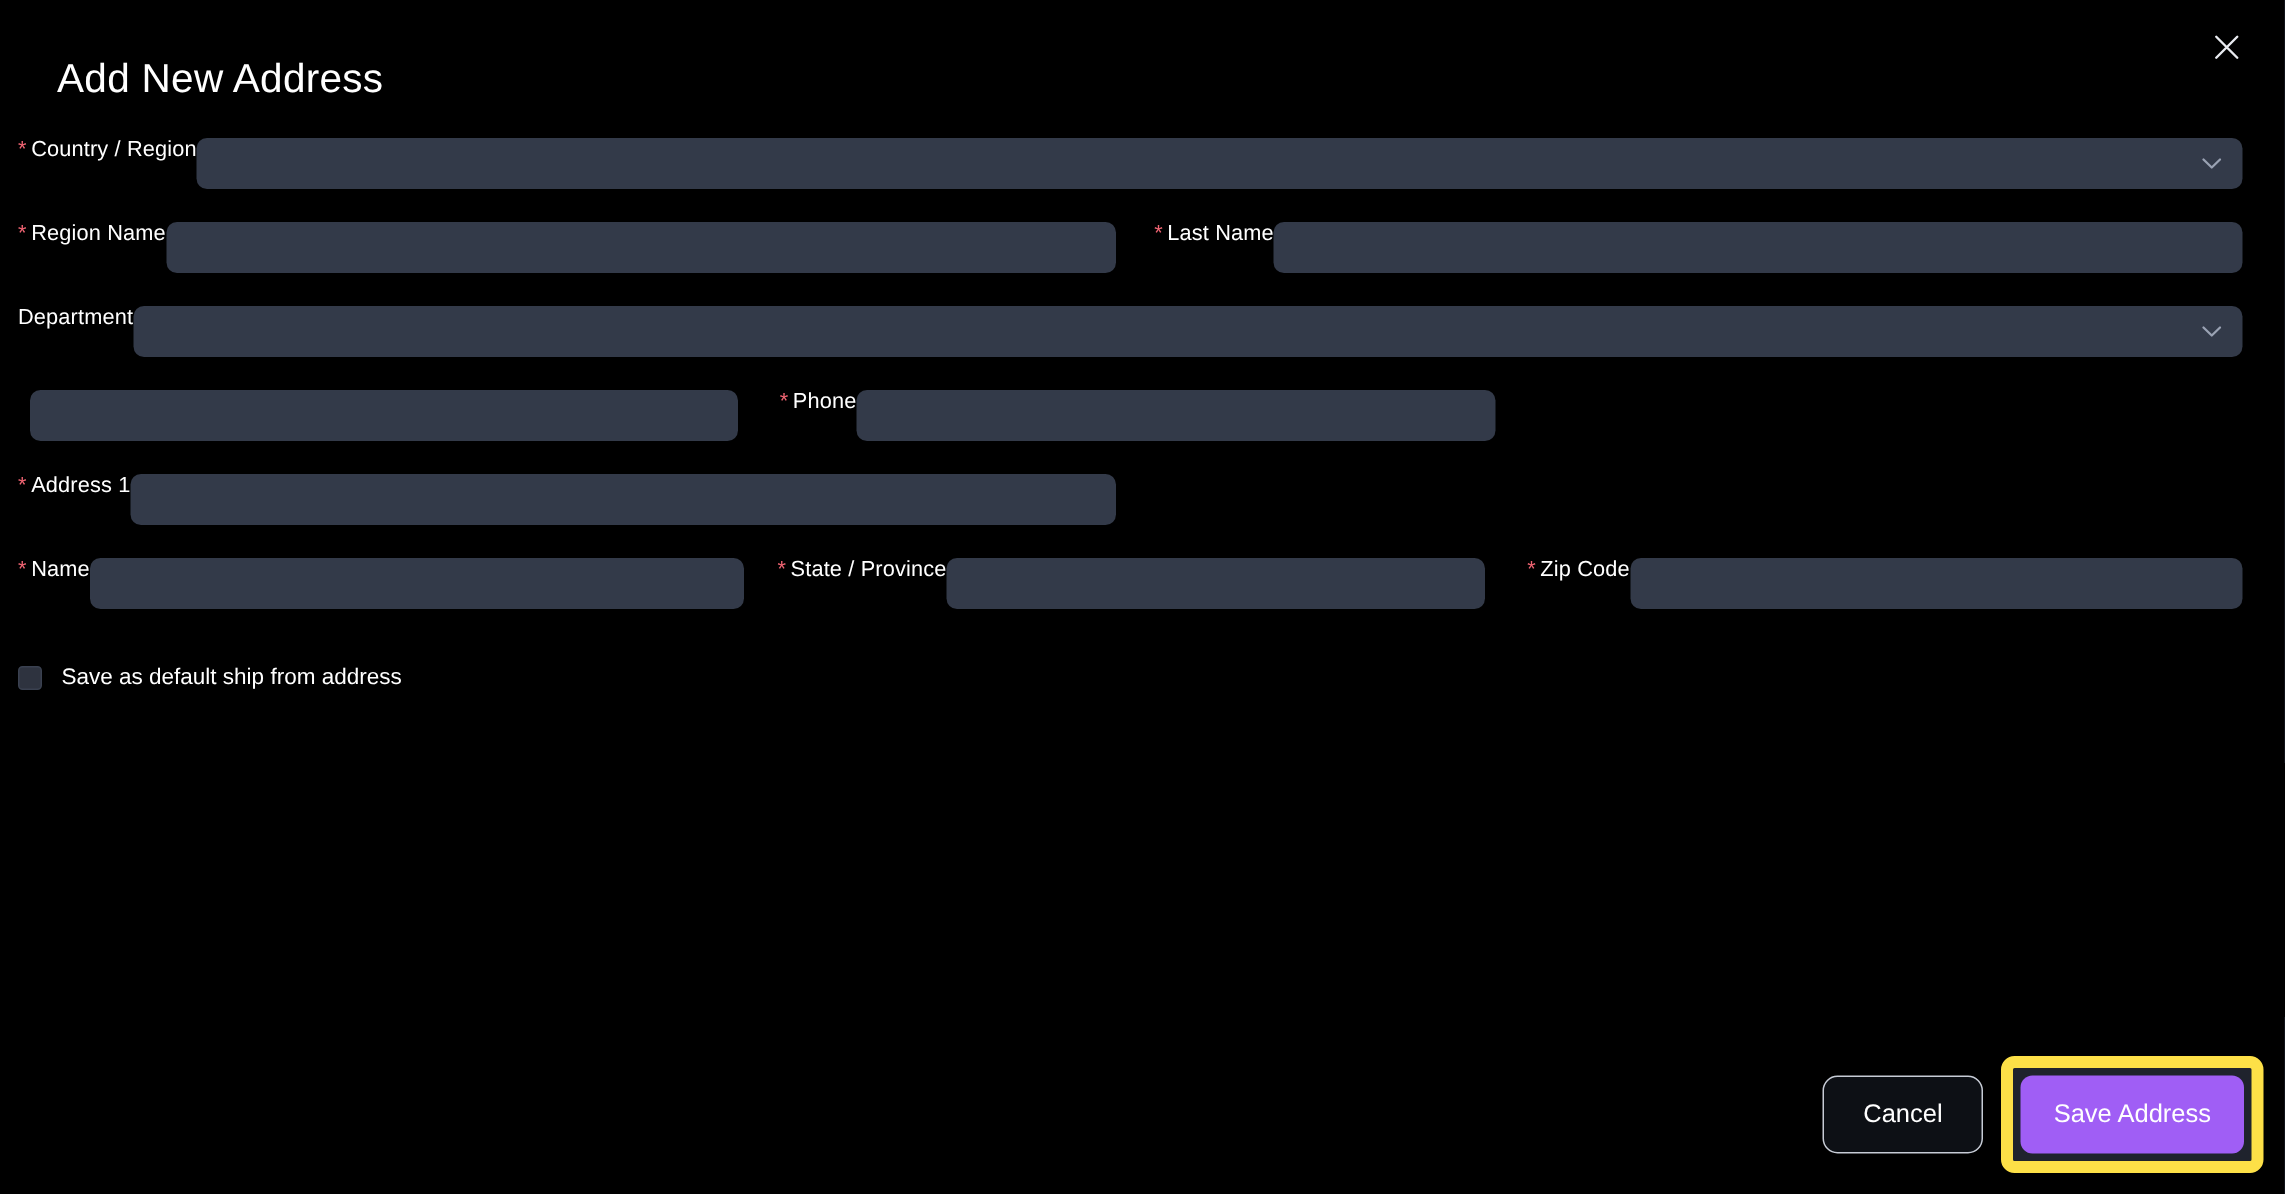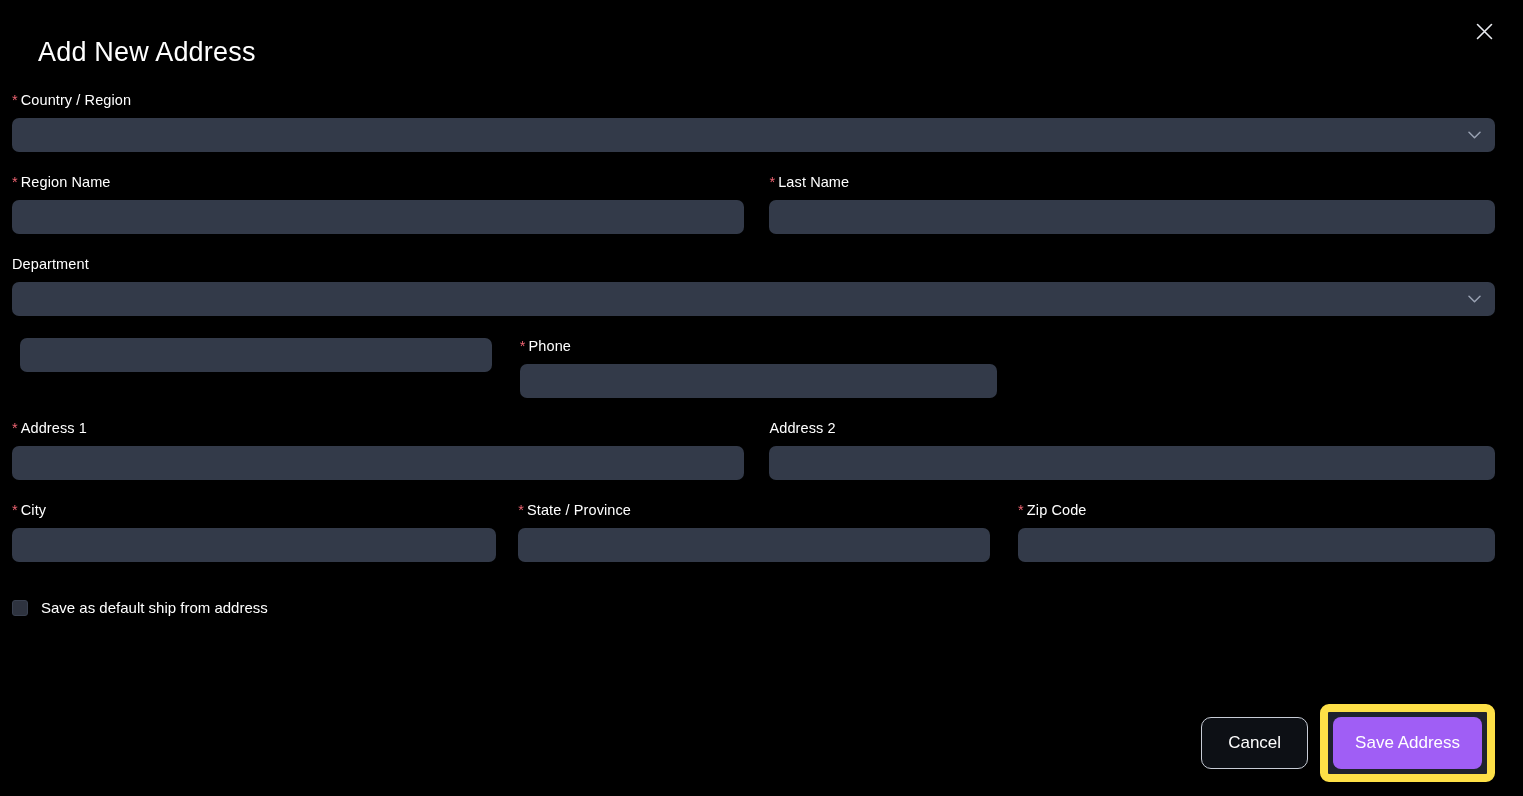--- a/index.html
+++ b/index.html
@@ -34,21 +34,21 @@
   .modal-title {
     color: #ffffff;
     font-size: 27px;
     font-weight: 400;
     letter-spacing: .2px;
     padding: 36px 0 0 28px;
     line-height: 1.2;
   }
   .form { padding-top: 24px; }
   .row { display: flex; width: 100%; }
-  .field { display: flex; flex-direction: column; }
+  .field { display: flex; flex-direction: row; }
   .label {
     font-size: 14.5px;
     color: #ffffff;
     font-weight: 400;
     margin-bottom: 10px;
     white-space: nowrap;
     letter-spacing: .1px;
   }
   .req {
     color: #ef6472;
@@ -114,21 +114,21 @@
     flex: none;
   }
   .cbox-label {
     margin-left: 13px;
     color: #ffffff;
     font-size: 15px;
     cursor: pointer;
   }
   .footer {
     position: absolute;
-    right: 28px;
+    right: 14px;
     bottom: 14px;
     display: flex;
     align-items: center;
     gap: 12px;
   }
   .btn-cancel {
     background: #0d1015;
     color: #ffffff;
     border: 1px solid #c7ccd6;
     border-radius: 10px;
@@ -215,29 +215,25 @@
         <div class="label"><span class="req">*</span><span>Phone</span></div>
         <input class="control" placeholder="" style="">
       </div>
     </div>
 
     <div class="row row-addr">
       <div class="field a1">
         <div class="label"><span class="req">*</span><span>Address 1</span></div>
         <input class="control" placeholder="" style="">
       </div>
-      <div class="field a2">
-        <div class="label">Address 2</div>
-        <input class="control" placeholder="" style="">
-      </div>
     </div>
 
     <div class="row row-three">
       <div class="field c1">
-        <div class="label"><span class="req">*</span><span>City</span></div>
+        <div class="label"><span class="req">*</span><span>Name</span></div>
         <input class="control" placeholder="" style="">
       </div>
       <div class="field c2">
         <div class="label"><span class="req">*</span><span>State / Province</span></div>
         <input class="control" placeholder="" style="">
       </div>
       <div class="field c3">
         <div class="label"><span class="req">*</span><span>Zip Code</span></div>
         <input class="control" placeholder="" style="">
       </div>

